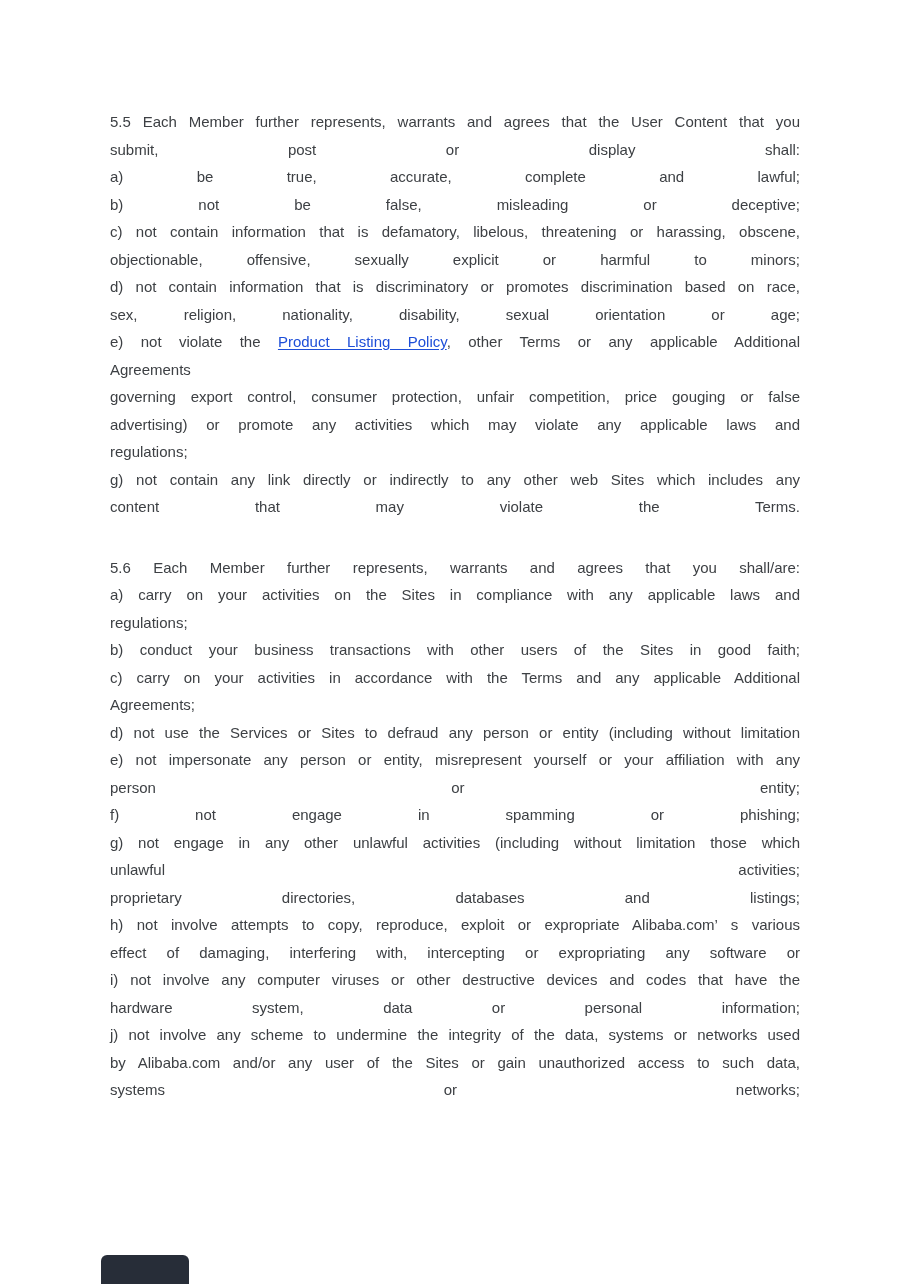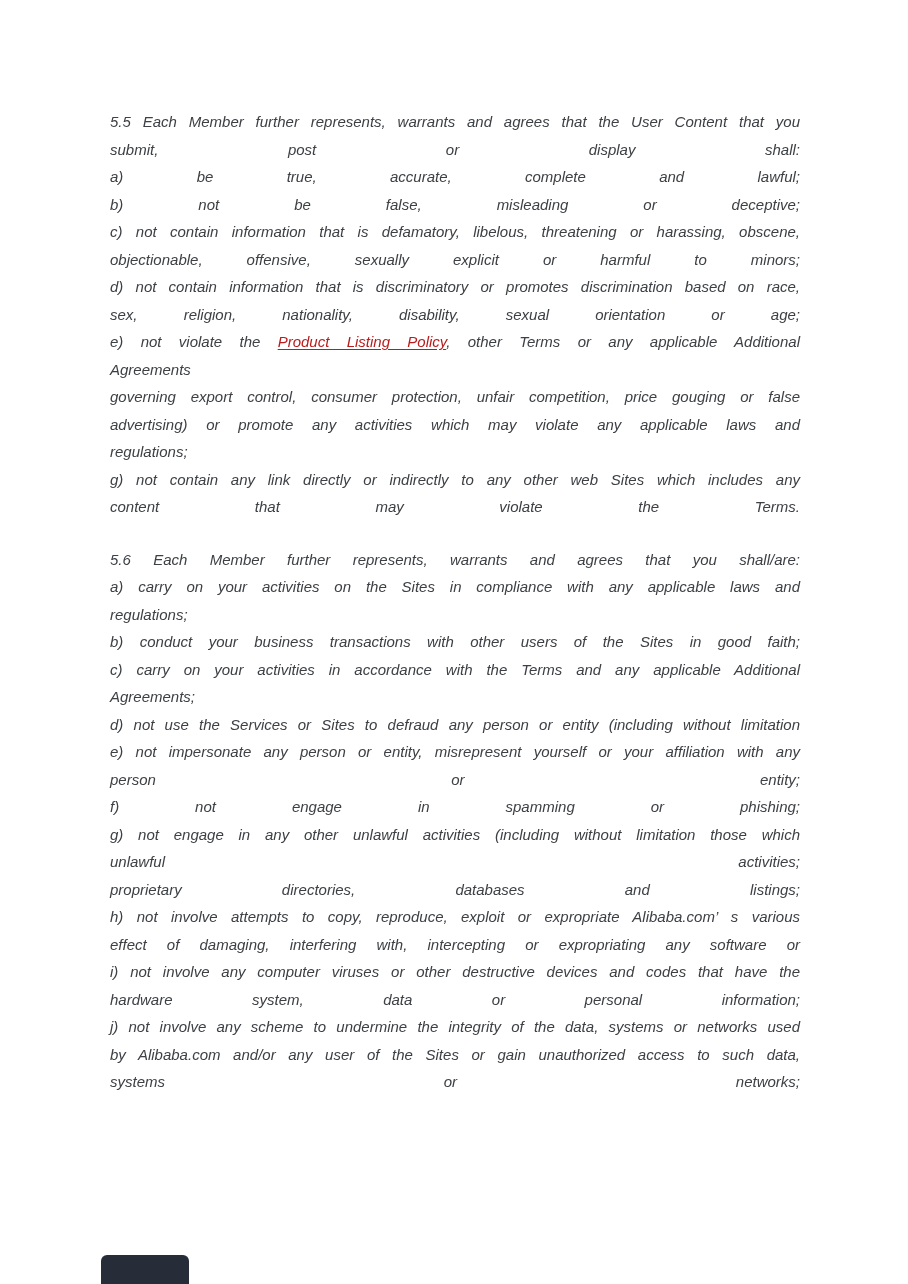--- a/index.html
+++ b/index.html
@@ -12,30 +12,29 @@
     font-family: "Liberation Sans", sans-serif;
   }
   .doc {
     position: absolute;
     left: 110px;
     top: 108px;
     width: 690px;
     color: #3d4044;
     font-size: 15px;
     line-height: 27.5px;
-    font-style: italic;
   }
   .line {
     text-align: justify;
     text-align-last: justify;
     white-space: normal;
   }
-  .para + .para { margin-top: 25px; }
+  .para + .para { margin-top: 33px; }
   .link {
-    color: #b91c1c;
+    color: #1d4ed8;
     text-decoration: underline;
     text-underline-offset: 2px;
     cursor: pointer;
   }
   .bottom-artifact {
     position: absolute;
     left: 101px;
     top: 1255px;
     width: 88px;
     height: 29px;

